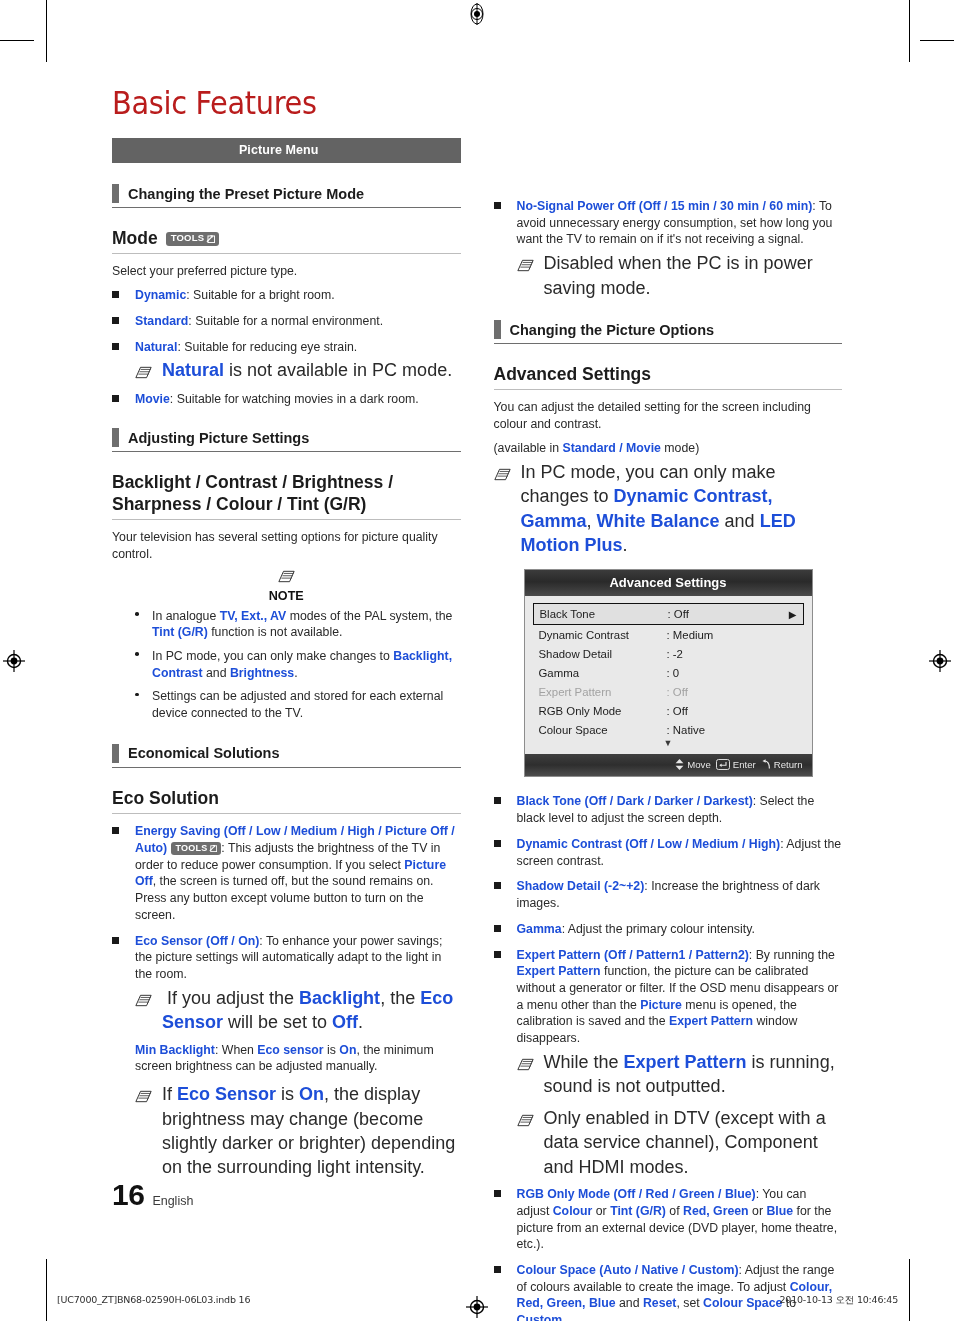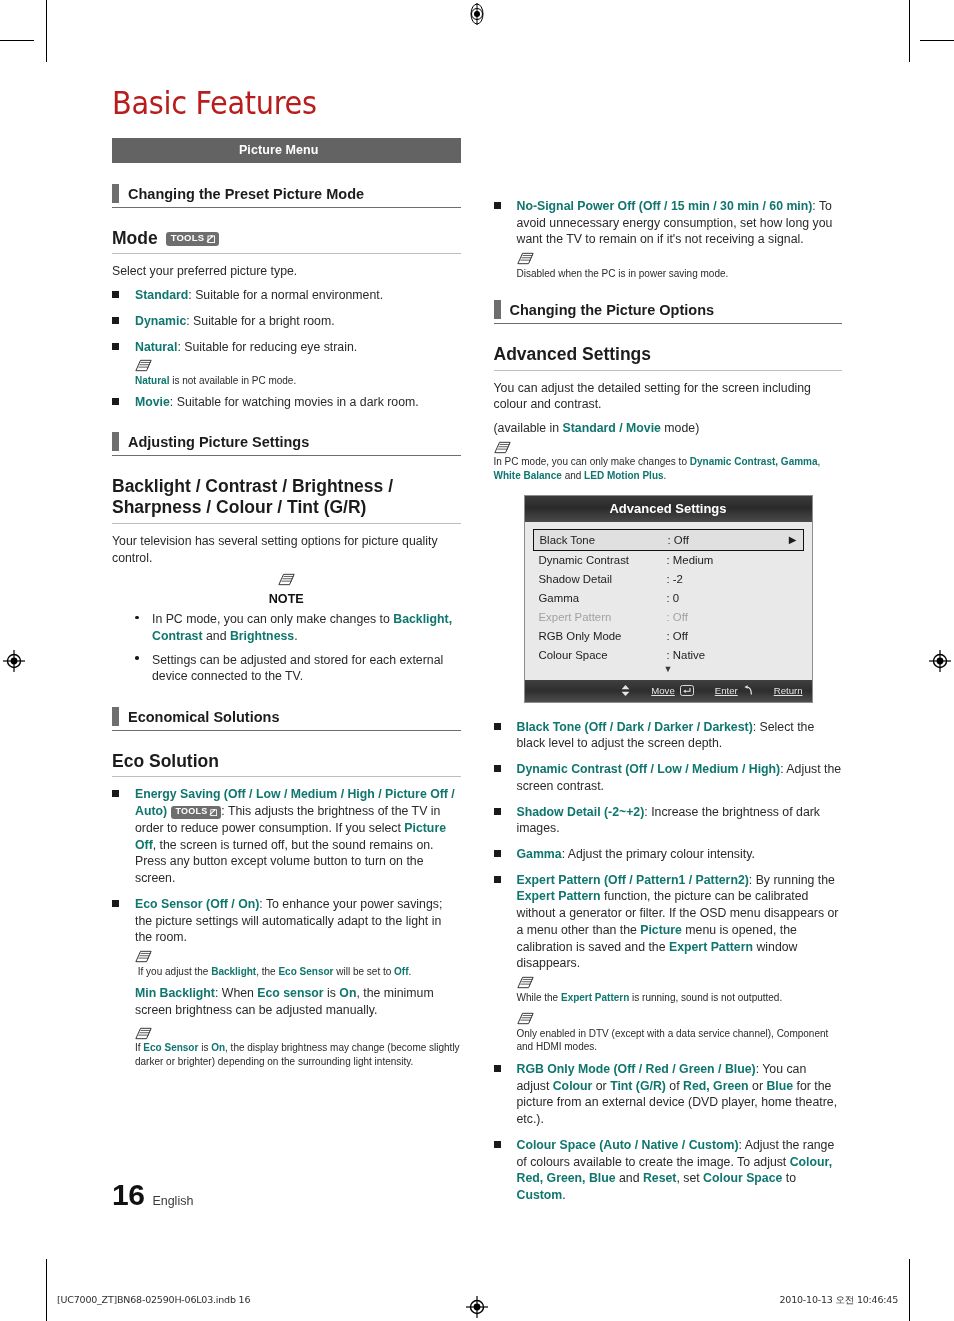--- a/index.html
+++ b/index.html
@@ -91,21 +91,21 @@
   }
   .h3.block { display: block; }
 
   
   p.body {
     font-size: 12.3px;
     line-height: 1.36;
     margin: 0 0 7px 0;
     color: #2a2a2a;
   }
-  b, strong { color: #0f766e; font-weight: bold; }
+  b, strong { color: #1d4ed8; font-weight: bold; }
 
   
   .sq {
     display: flex;
     margin: 0 0 9px 0;
     font-size: 12.3px;
     line-height: 1.36;
     color: #2a2a2a;
   }
   .sq > .glyph {
@@ -117,24 +117,23 @@
     display: block;
     width: 7px; height: 7px;
     background: #1a1a1a;
   }
   .sq > .txt { flex: 1; }
 
   
   .note {
     display: flex;
     margin: 3px 0 7px 0;
-    font-size: 10px;
+    font-size: 18px;
     line-height: 1.36;
     color: #2a2a2a;
-    flex-direction: column;
   }
   .note > .glyph { flex: none; width: 27px; padding-top: 1px; }
   .note > .txt { flex: 1; }
   .note.indent { margin-left: 23px; }
 
   .pencil { display: inline-block; width: 17px; height: 13px; vertical-align: -2px; }
 
   
   .note-head {
     display: flex; align-items: center; gap: 5px;
@@ -227,21 +226,21 @@
     background: linear-gradient(to bottom, #3f3f3f 0%, #2e2e2e 50%, #4d4d4d 100%);
     color: #e6e6e6;
     font-size: 9.6px;
     text-align: right;
     padding: 5px 9px 6px 0;
     display: flex;
     justify-content: flex-end;
     align-items: center;
     gap: 5px;
   }
-  .osd-foot .k { display: inline-flex; gap: 21px; text-decoration: underline; }
+  .osd-foot .k { display: inline-flex; gap: 3px; }
 
   
   .pg {
     position: absolute;
     left: 112px;
     top: 1178px;
     display: flex;
     align-items: baseline;
     gap: 8px;
   }
@@ -326,28 +325,28 @@
             </svg>
           </span>
         </div>
 
         <p class="body">Select your preferred picture type.</p>
 
         <div class="sq">
           <span class="glyph">
               <i></i>
             </span>
+          <span class="txt"><b>Dynamic</b><span>: Suitable for a bright room.</span></span>
+        </div>
+
+        <div class="sq">
+          <span class="glyph">
+              <i></i>
+            </span>
           <span class="txt"><b>Standard</b><span>: Suitable for a normal environment.</span></span>
-        </div>
-
-        <div class="sq">
-          <span class="glyph">
-              <i></i>
-            </span>
-          <span class="txt"><b>Dynamic</b><span>: Suitable for a bright room.</span></span>
         </div>
 
         <div class="sq" style="margin-bottom:2px;">
           <span class="glyph">
               <i></i>
             </span>
           <span class="txt"><b>Natural</b><span>: Suitable for reducing eye strain.</span></span>
         </div>
 
         <div class="note indent">
@@ -379,20 +378,24 @@
         <div class="note-head">
           <span>
             <svg class="pencil" viewBox="0 0 20 15">
                 <path d="M1 13.6 L6.5 1.4 L19 1.4 L13.6 13.6 Z" fill="none" stroke="#2a2a2a" stroke-width="1.1"></path>
                 <path d="M4 9.4 L16 9.4 M5.3 6.6 L17.2 6.6 M6.6 3.9 L18.3 3.9" stroke="#2a2a2a" stroke-width="0.9"></path>
               </svg>
           </span>
           <span>NOTE</span>
         </div>
 
+        <div class="dot">
+          <span class="glyph"><i></i></span>
+          <span class="txt">In analogue <b>TV, Ext., AV</b> modes of the PAL system, the <b>Tint (G/R)</b> function is not available.</span>
+        </div>
         <div class="dot">
           <span class="glyph"><i></i></span>
           <span class="txt">In PC mode, you can only make changes to <b>Backlight, Contrast</b> and <b>Brightness</b>.</span>
         </div>
         <div class="dot">
           <span class="glyph"><i></i></span>
           <span class="txt"><span>Settings can be adjusted and stored for each external device connected to the TV.</span></span>
         </div>
 
         <div class="h2row" style="margin-top:22px;">

